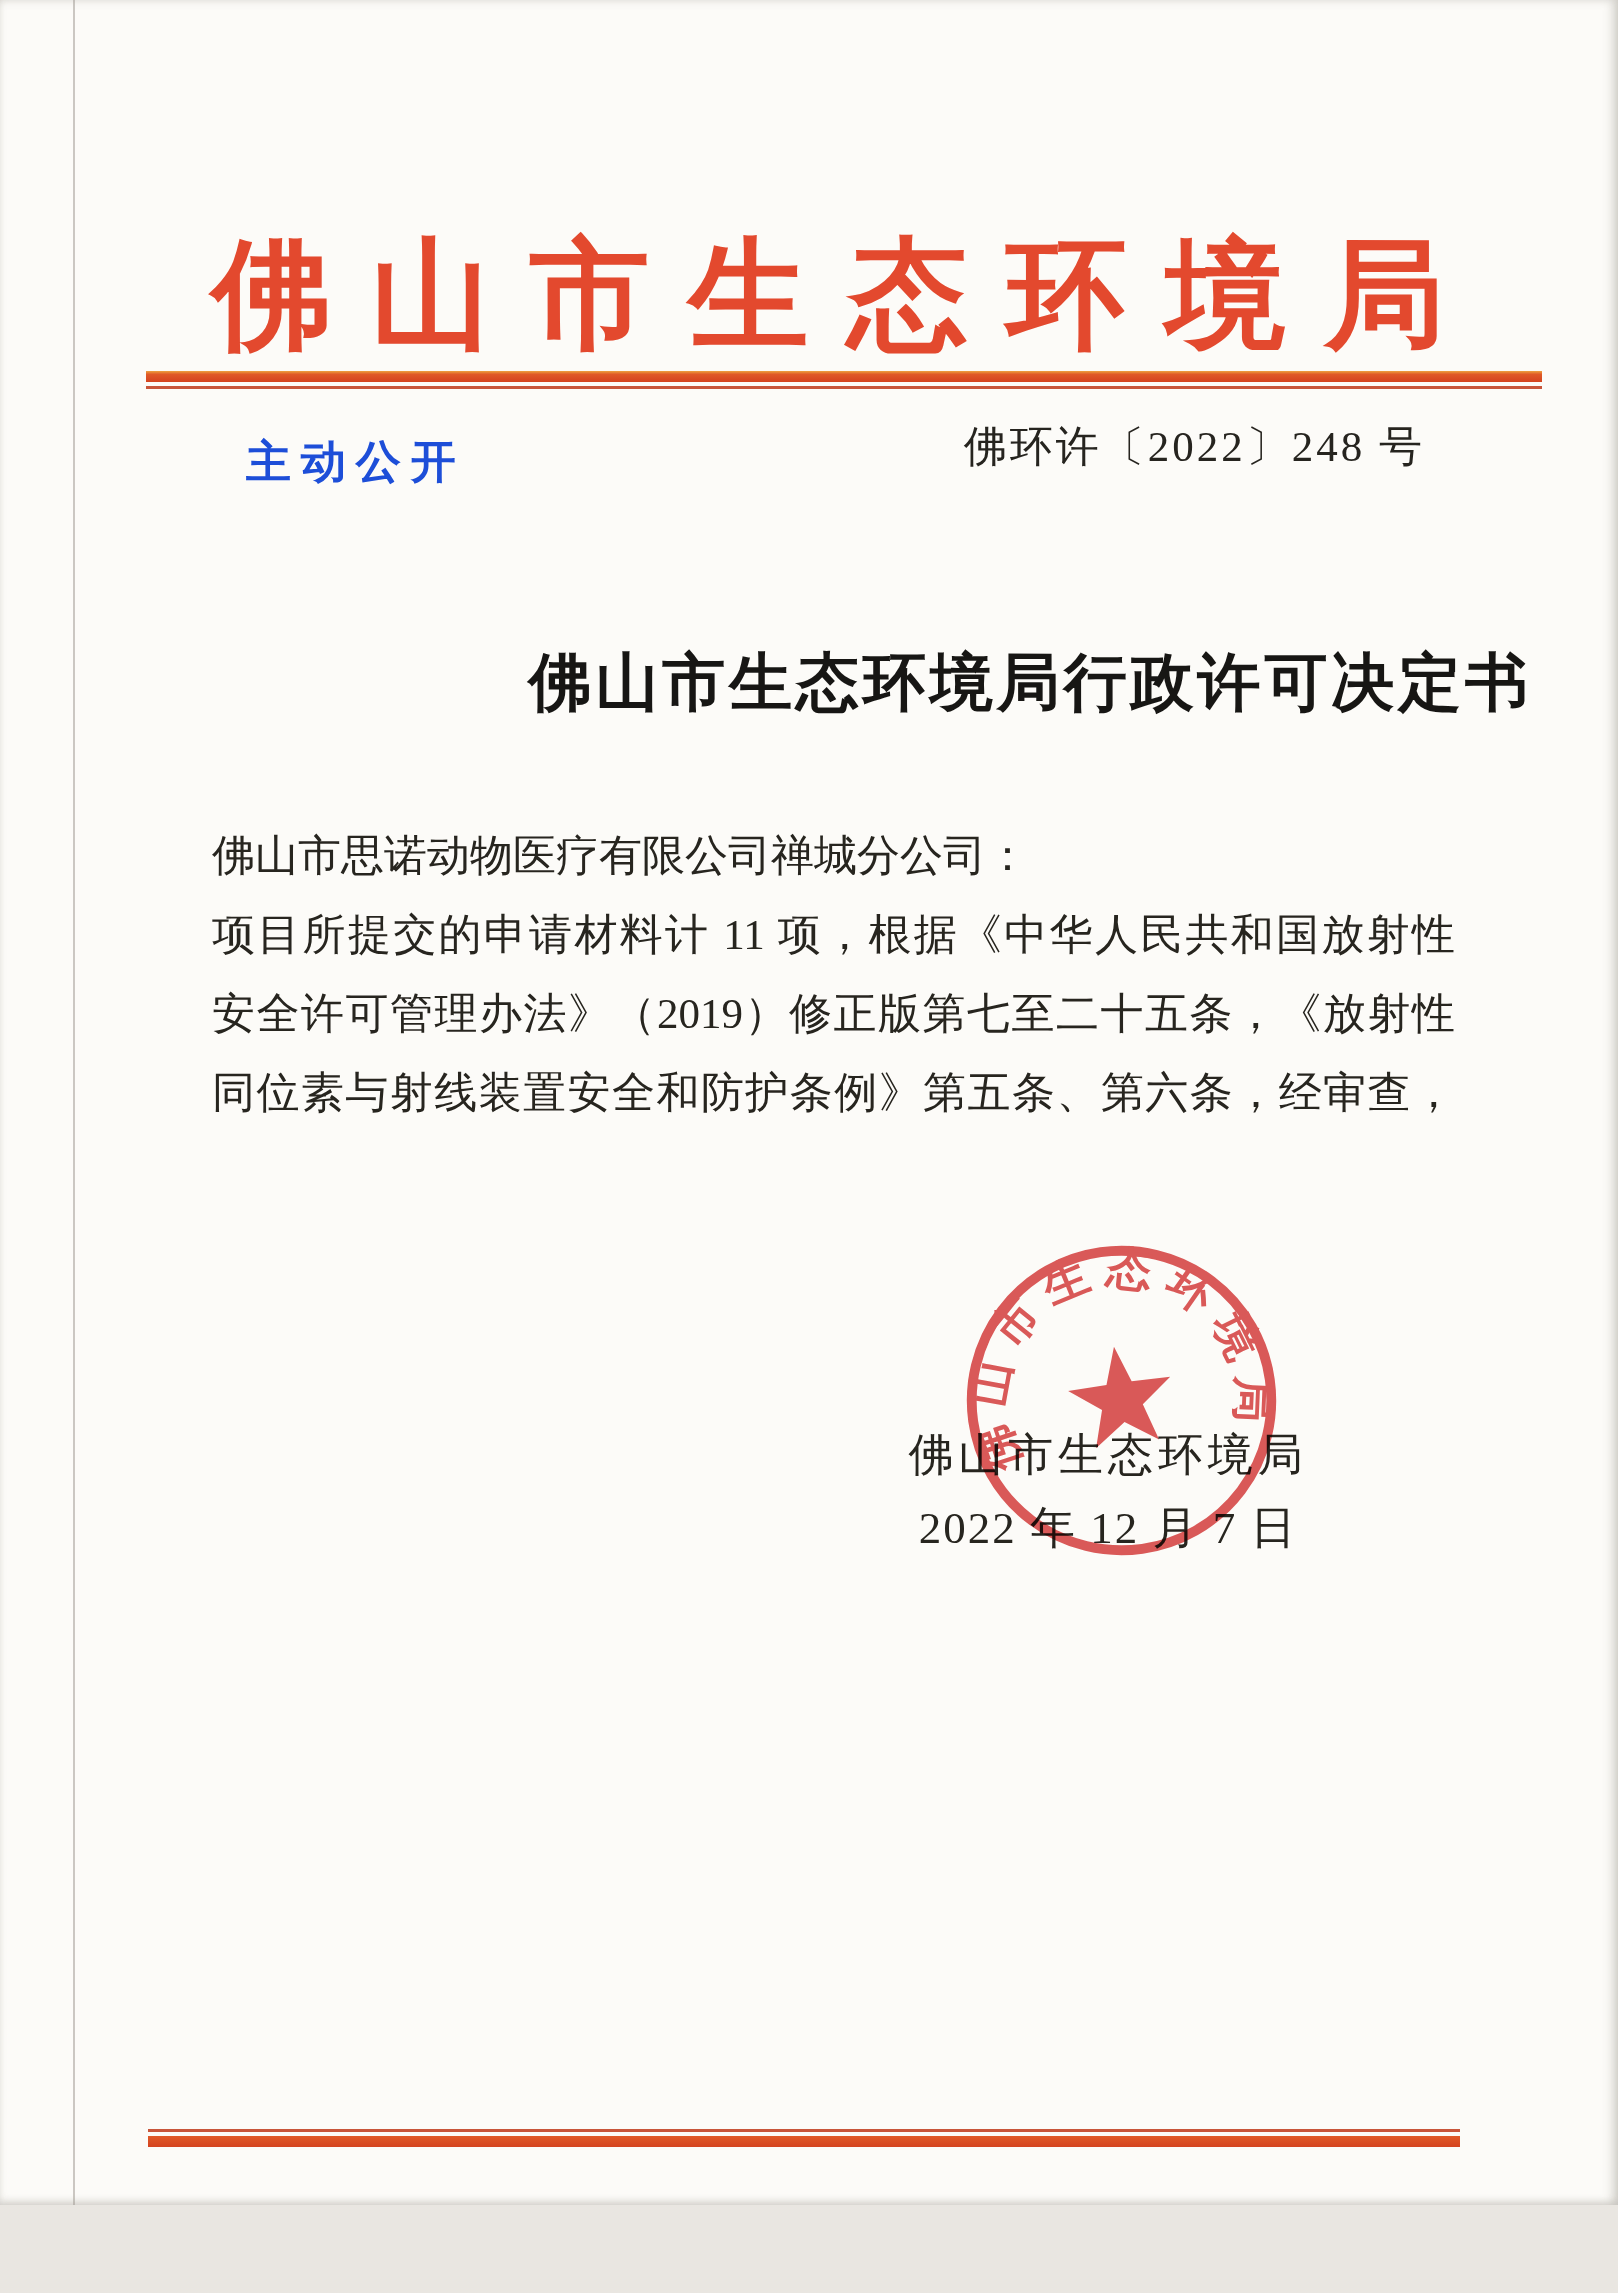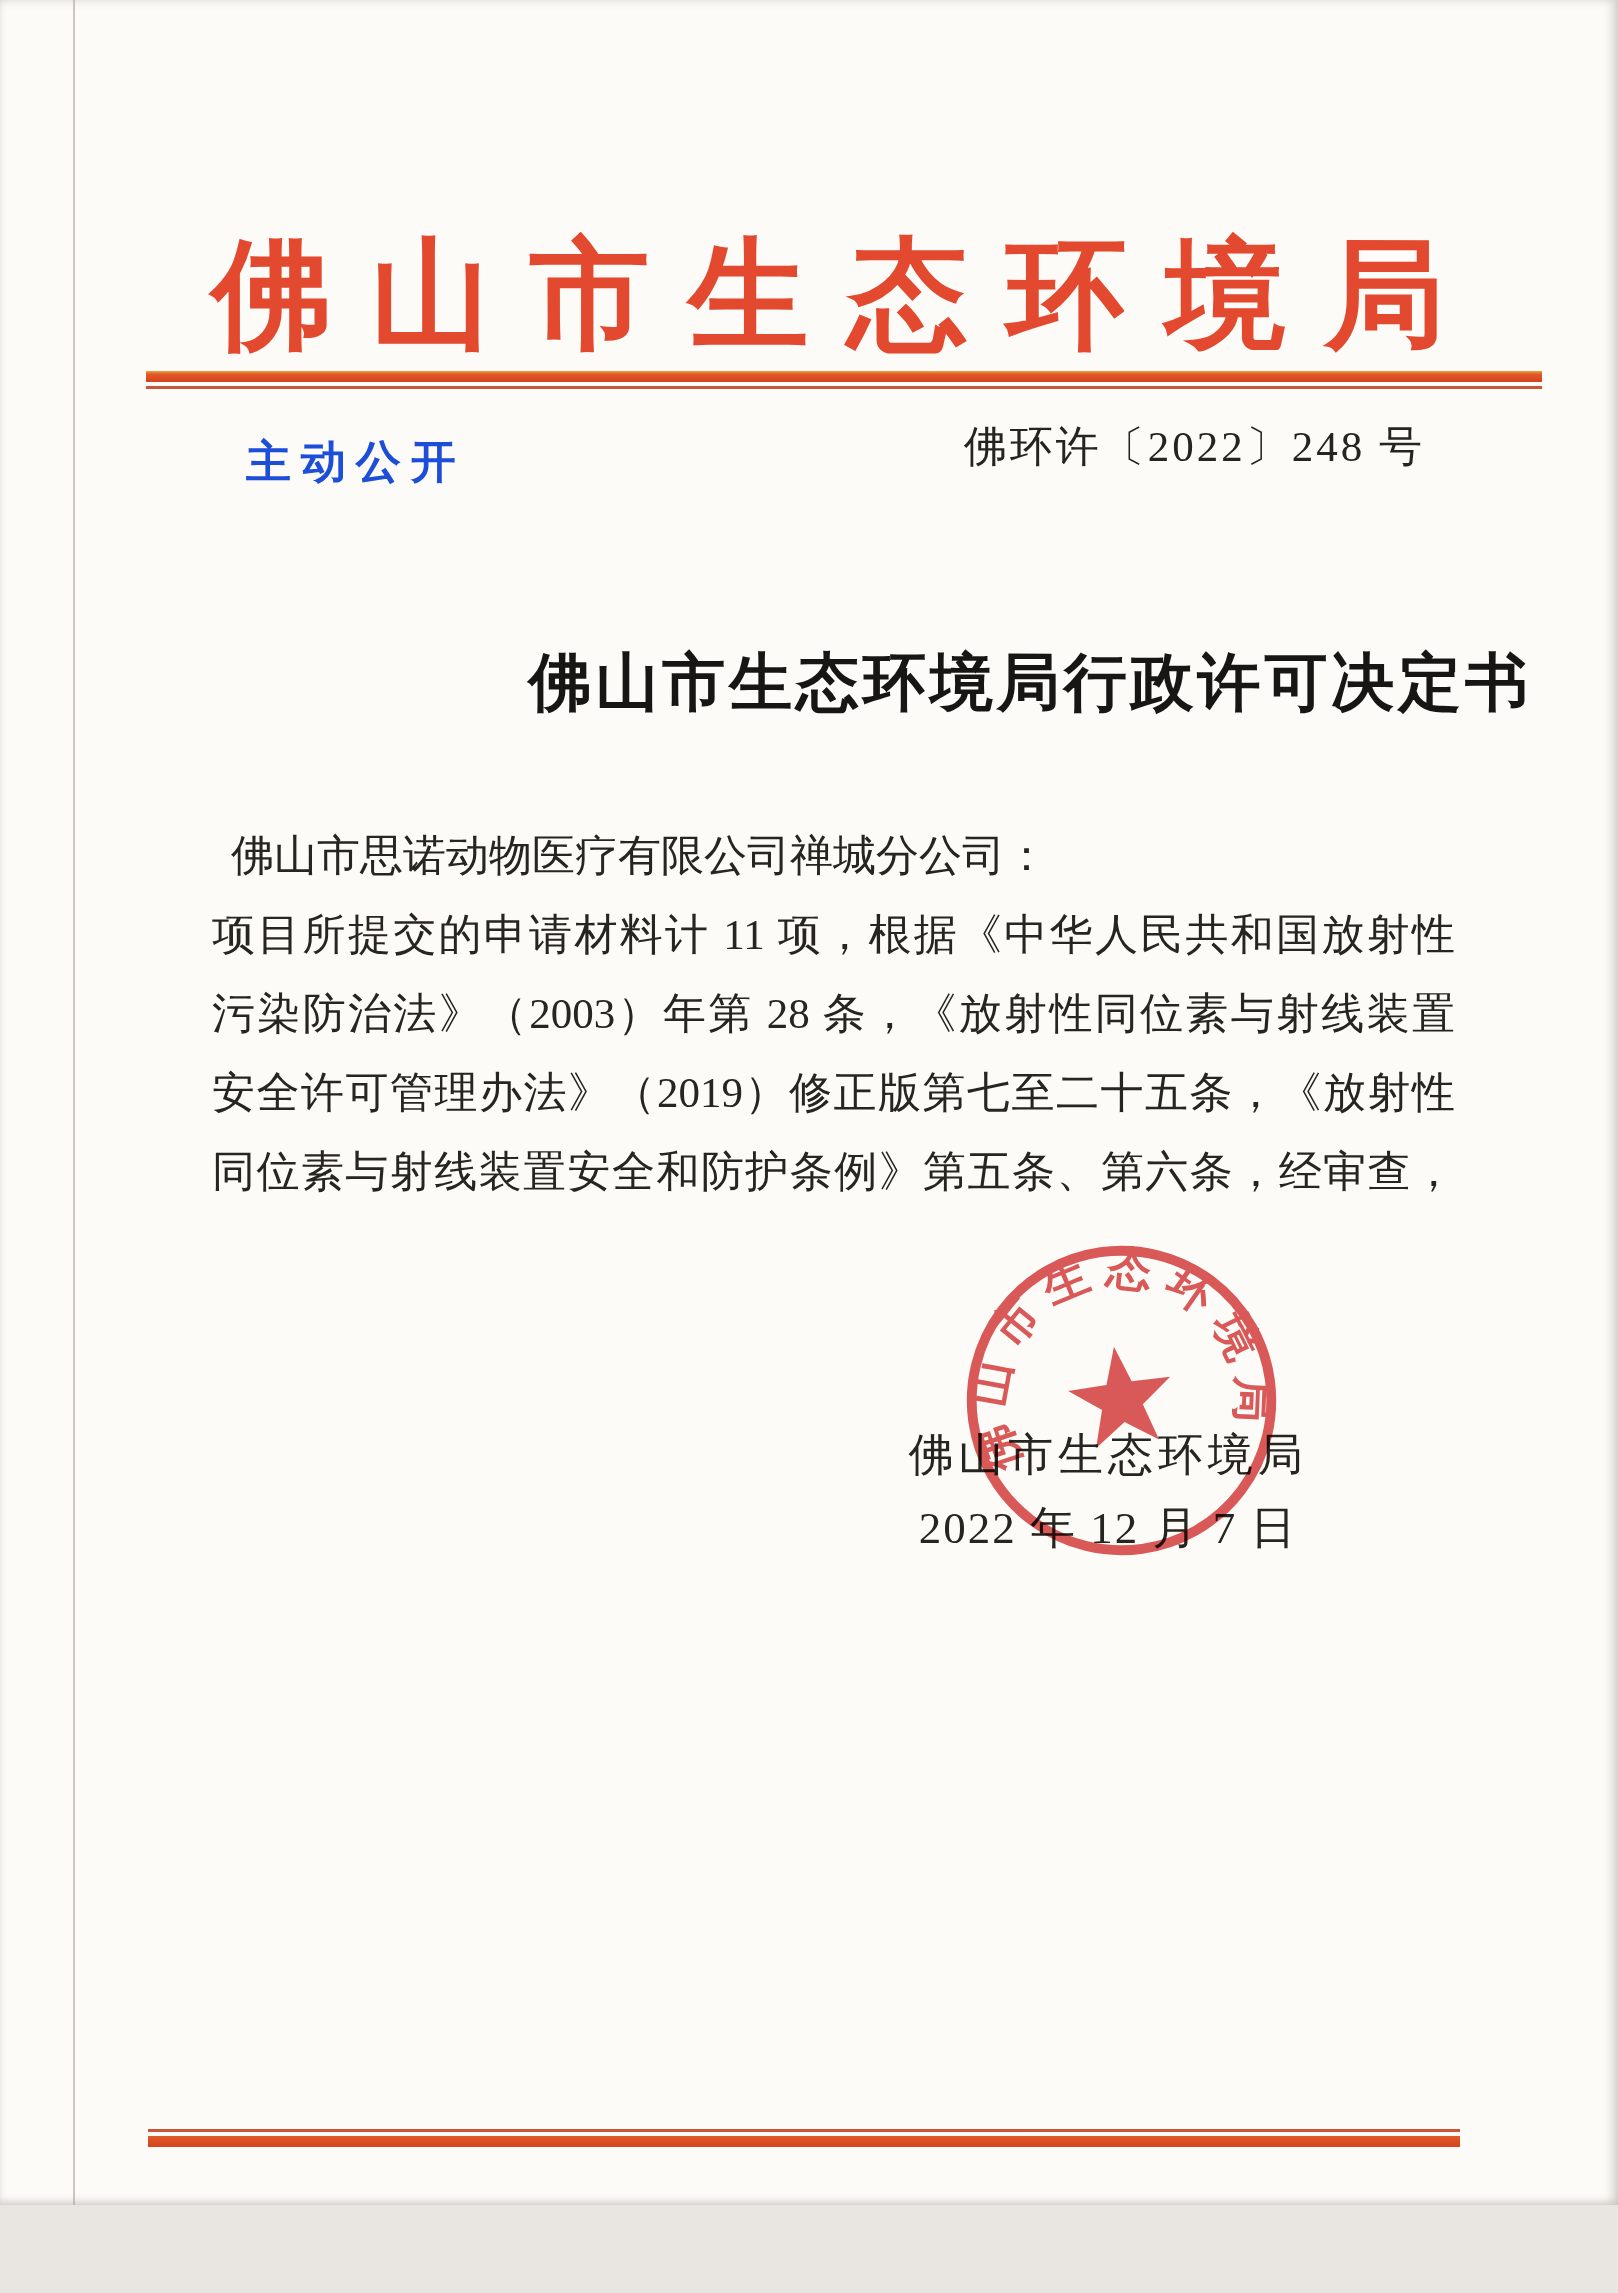--- a/index.html
+++ b/index.html
@@ -55,21 +55,21 @@
     position:absolute;left:153px;top:640px;width:1379px;
     text-align:right;
     font-size:63px;font-weight:bold;letter-spacing:3.9px;color:#171614;
     white-space:nowrap;
   }
   
   .body-block{
     position:absolute;left:212px;top:816px;width:1243px;
     font-size:43px;line-height:79px;color:#27251f;
   }
-  .salutation{white-space:nowrap;margin-left:19px;}
+  .salutation{white-space:nowrap;}
   .jline{
     text-align:justify;text-align-last:justify;
     text-justify:inter-ideograph;
     height:79px;overflow:hidden;
   }
   .jline.indent{text-indent:87px;}
   
   .signature-block{
     position:absolute;left:852px;top:1426px;width:512px;
     text-align:center;font-size:45px;color:#27251f;
@@ -115,21 +115,20 @@
 
   <div class="publicity-label">主动公开</div>
 
   <div class="doc-number">佛环许〔2022〕248 号</div>
 
   <div class="doc-title">佛山市生态环境局行政许可决定书</div>
 
   <div class="body-block">
     <div class="salutation">佛山市思诺动物医疗有限公司禅城分公司：</div>
     <div class="jline">项目所提交的申请材料计 11 项，根据《中华人民共和国放射性</div>
-    <div class="jline">污染防治法》（2003）年第 28 条，《放射性同位素与射线装置</div>
     <div class="jline">安全许可管理办法》（2019）修正版第七至二十五条，《放射性</div>
     <div class="jline">同位素与射线装置安全和防护条例》第五条、第六条，经审查，</div>
   </div>
 
   <div class="signature-block">
     <div class="signature-agency">佛山市生态环境局</div>
     <div class="signature-date">2022 年 12 月 7 日</div>
   </div>
 
   <div class="seal">

